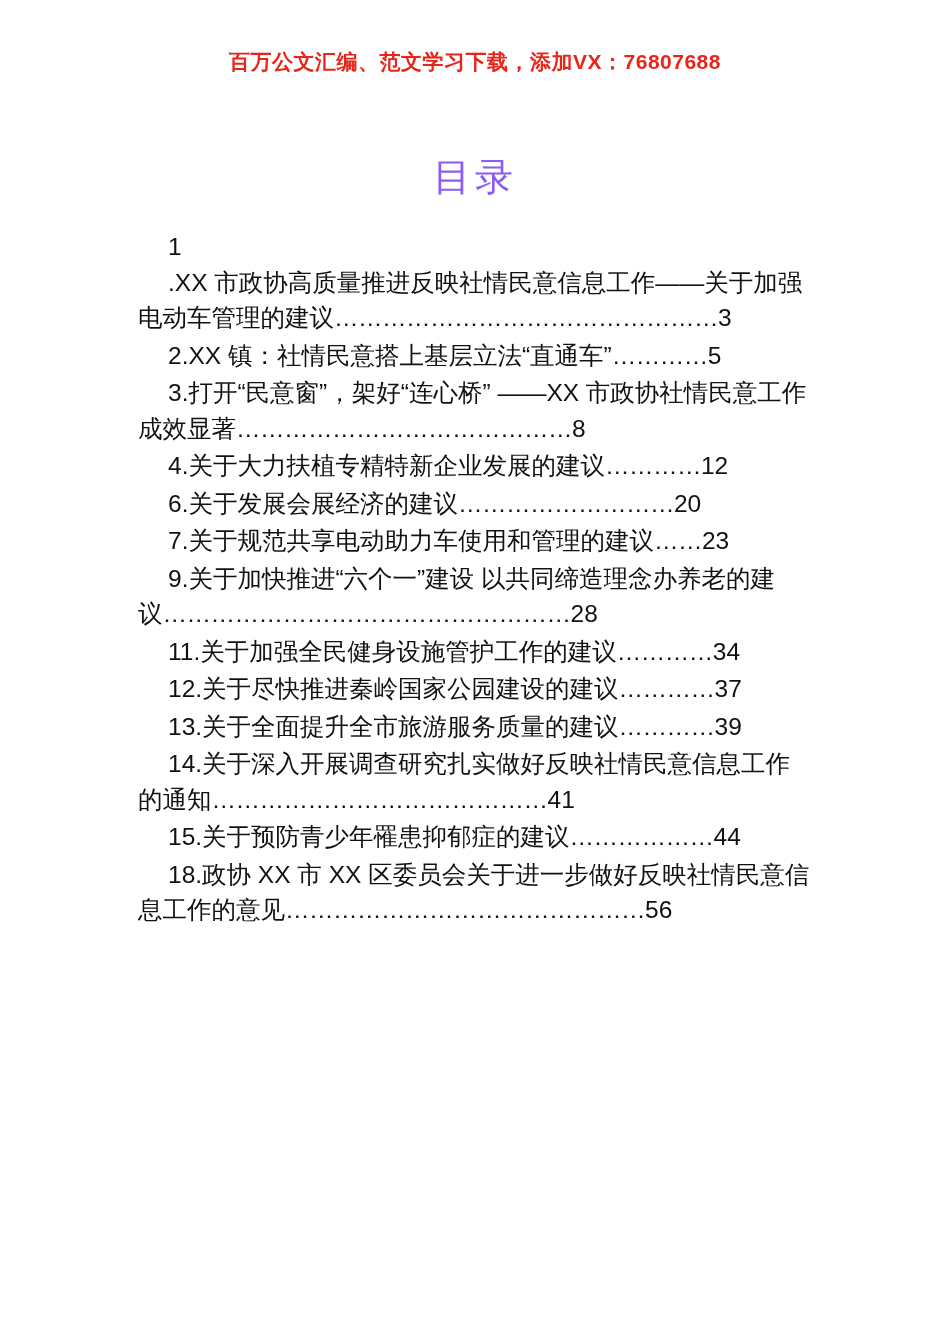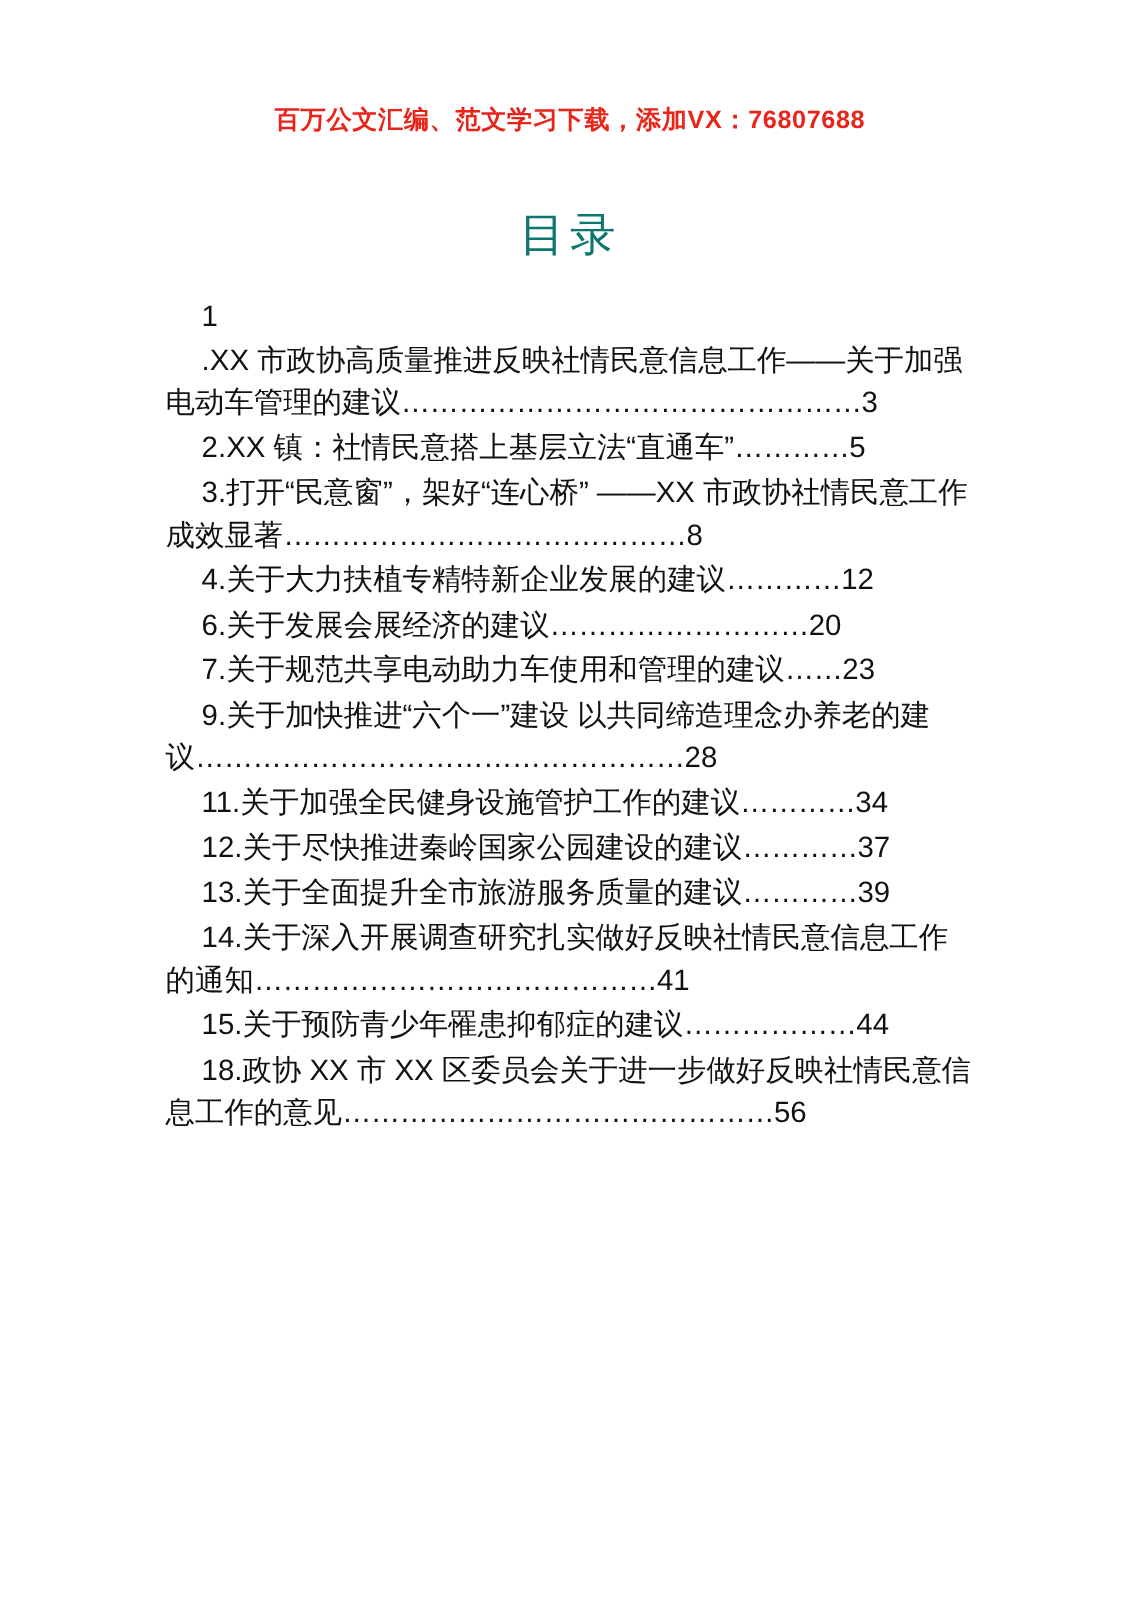--- a/index.html
+++ b/index.html
@@ -22,29 +22,29 @@
     padding: 0;
     position: relative;
   }
   .banner {
     text-align: center;
     color: #e8251a;
     font-family: "Liberation Sans", "DejaVu Sans", sans-serif;
     font-size: 21px;
     font-weight: 600;
     letter-spacing: 0.5px;
-    padding-top: 86px;
+    padding-top: 48px;
   }
   .doc-title {
     text-align: center;
     font-size: 38px;
     font-family: "Liberation Sans", "DejaVu Sans", sans-serif;
     letter-spacing: 4px;
-    margin-top: 56px;
-    color: #0f766e;
+    margin-top: 76px;
+    color: #8b5cf6;
   }
   .toc {
     margin: 26px 0 0 0;
     padding: 0 140px 0 138px;
     font-family: "Liberation Sans", "DejaVu Sans", sans-serif;
     font-size: 24.5px;
     line-height: 1.45;
     color: #111111;
   }
   .toc-entry {

